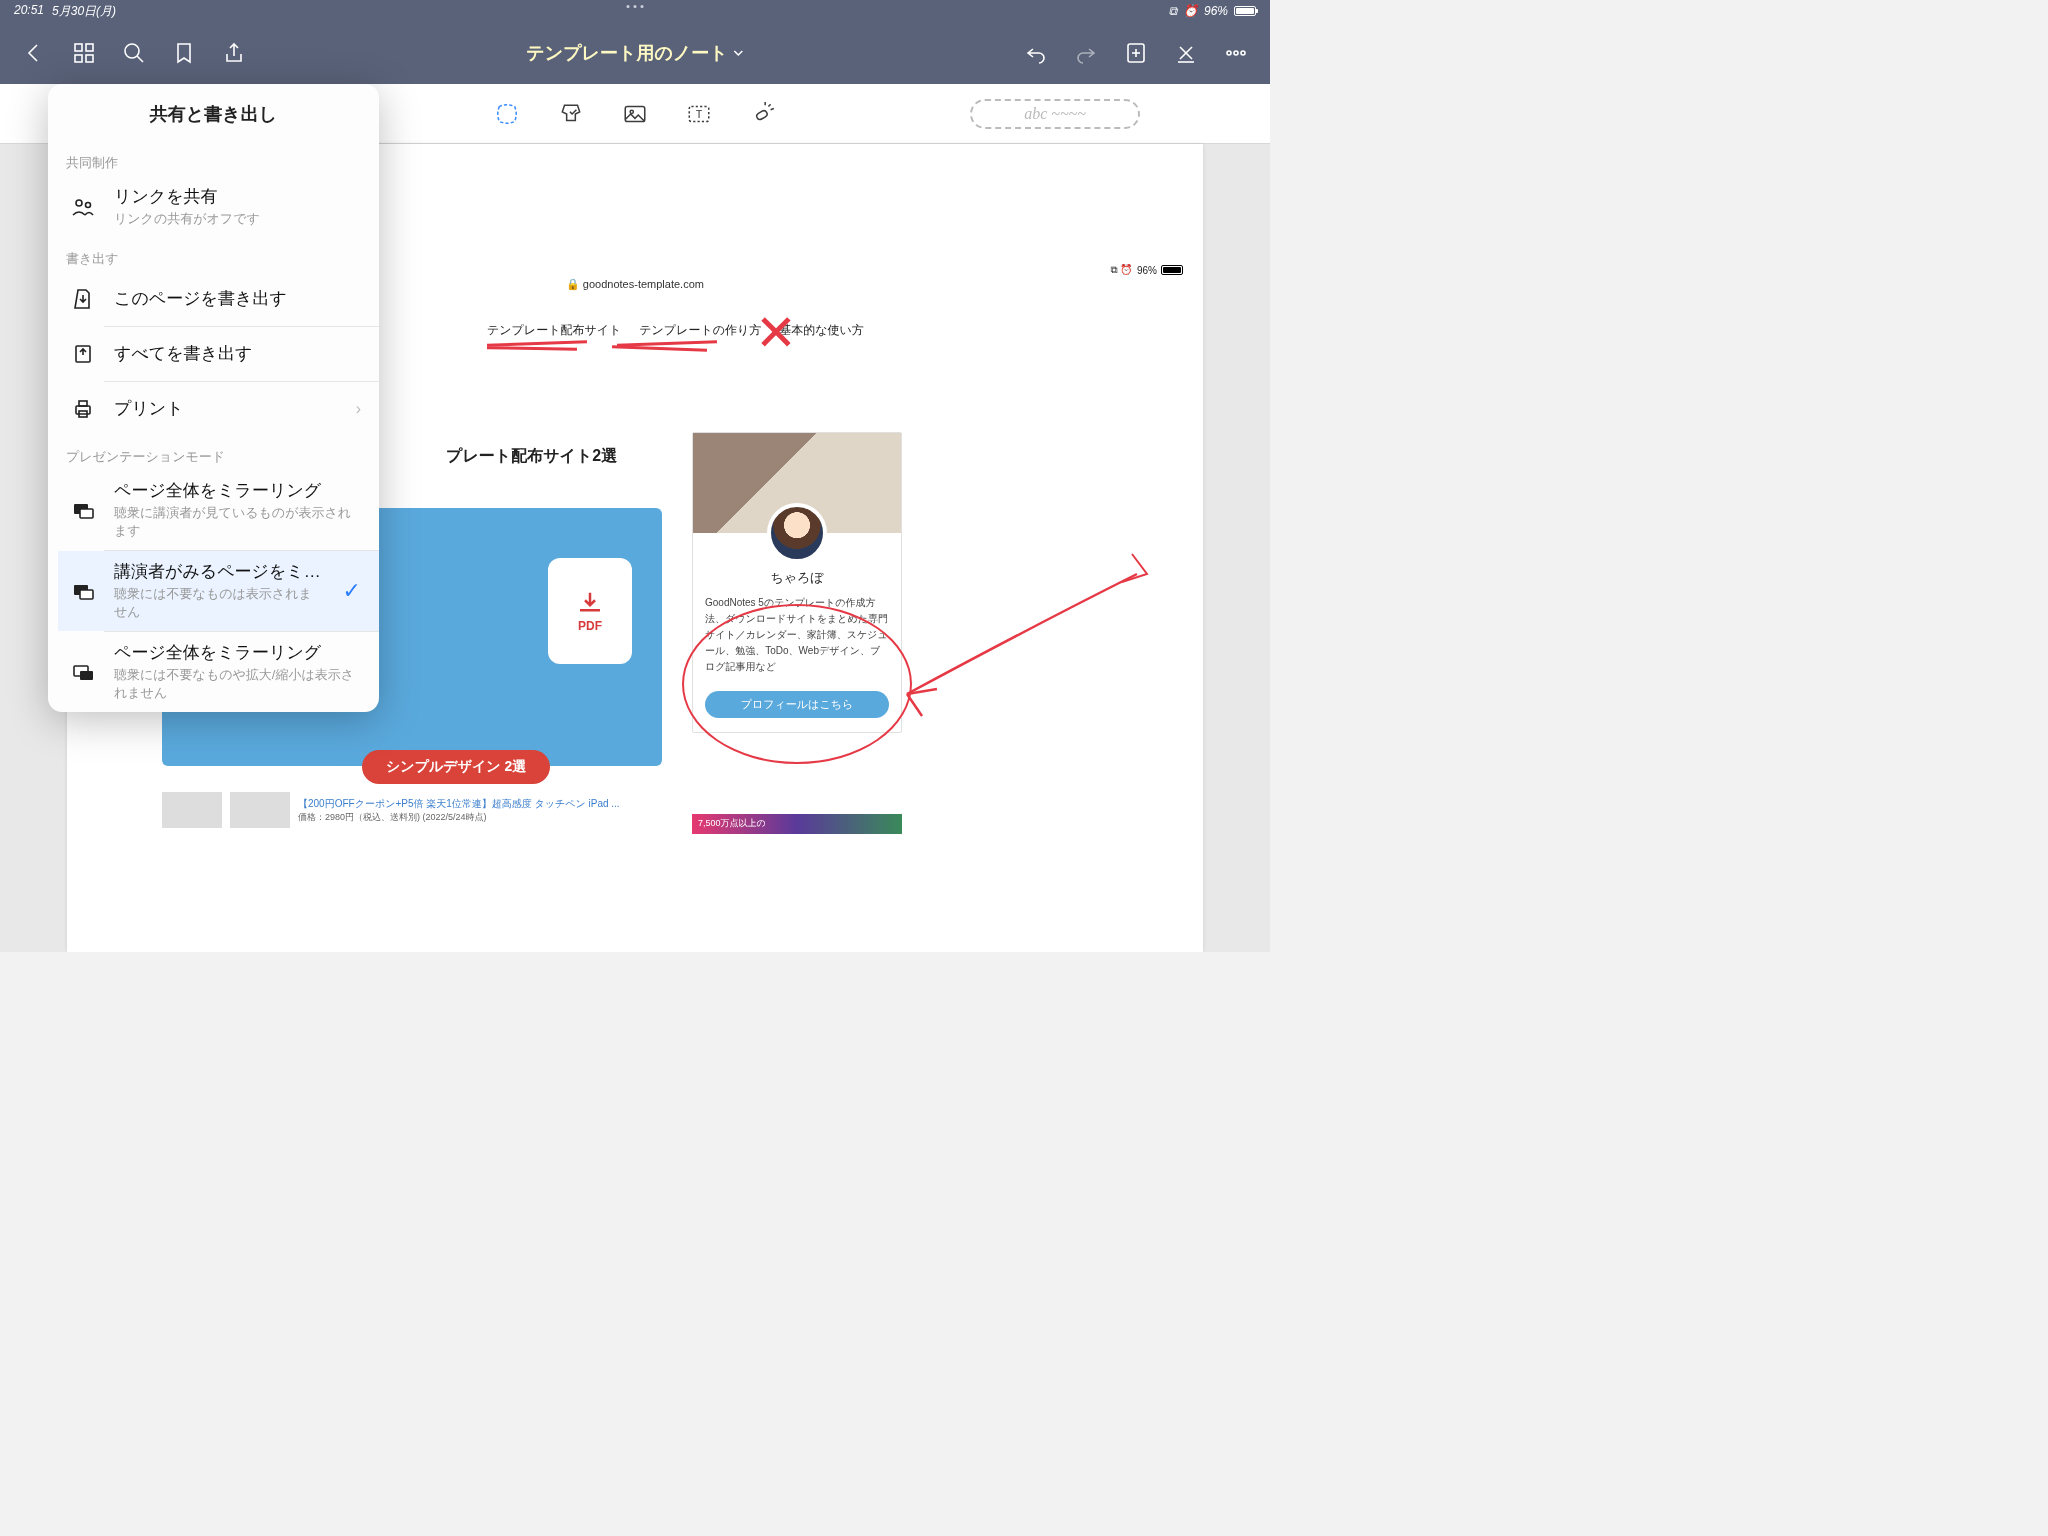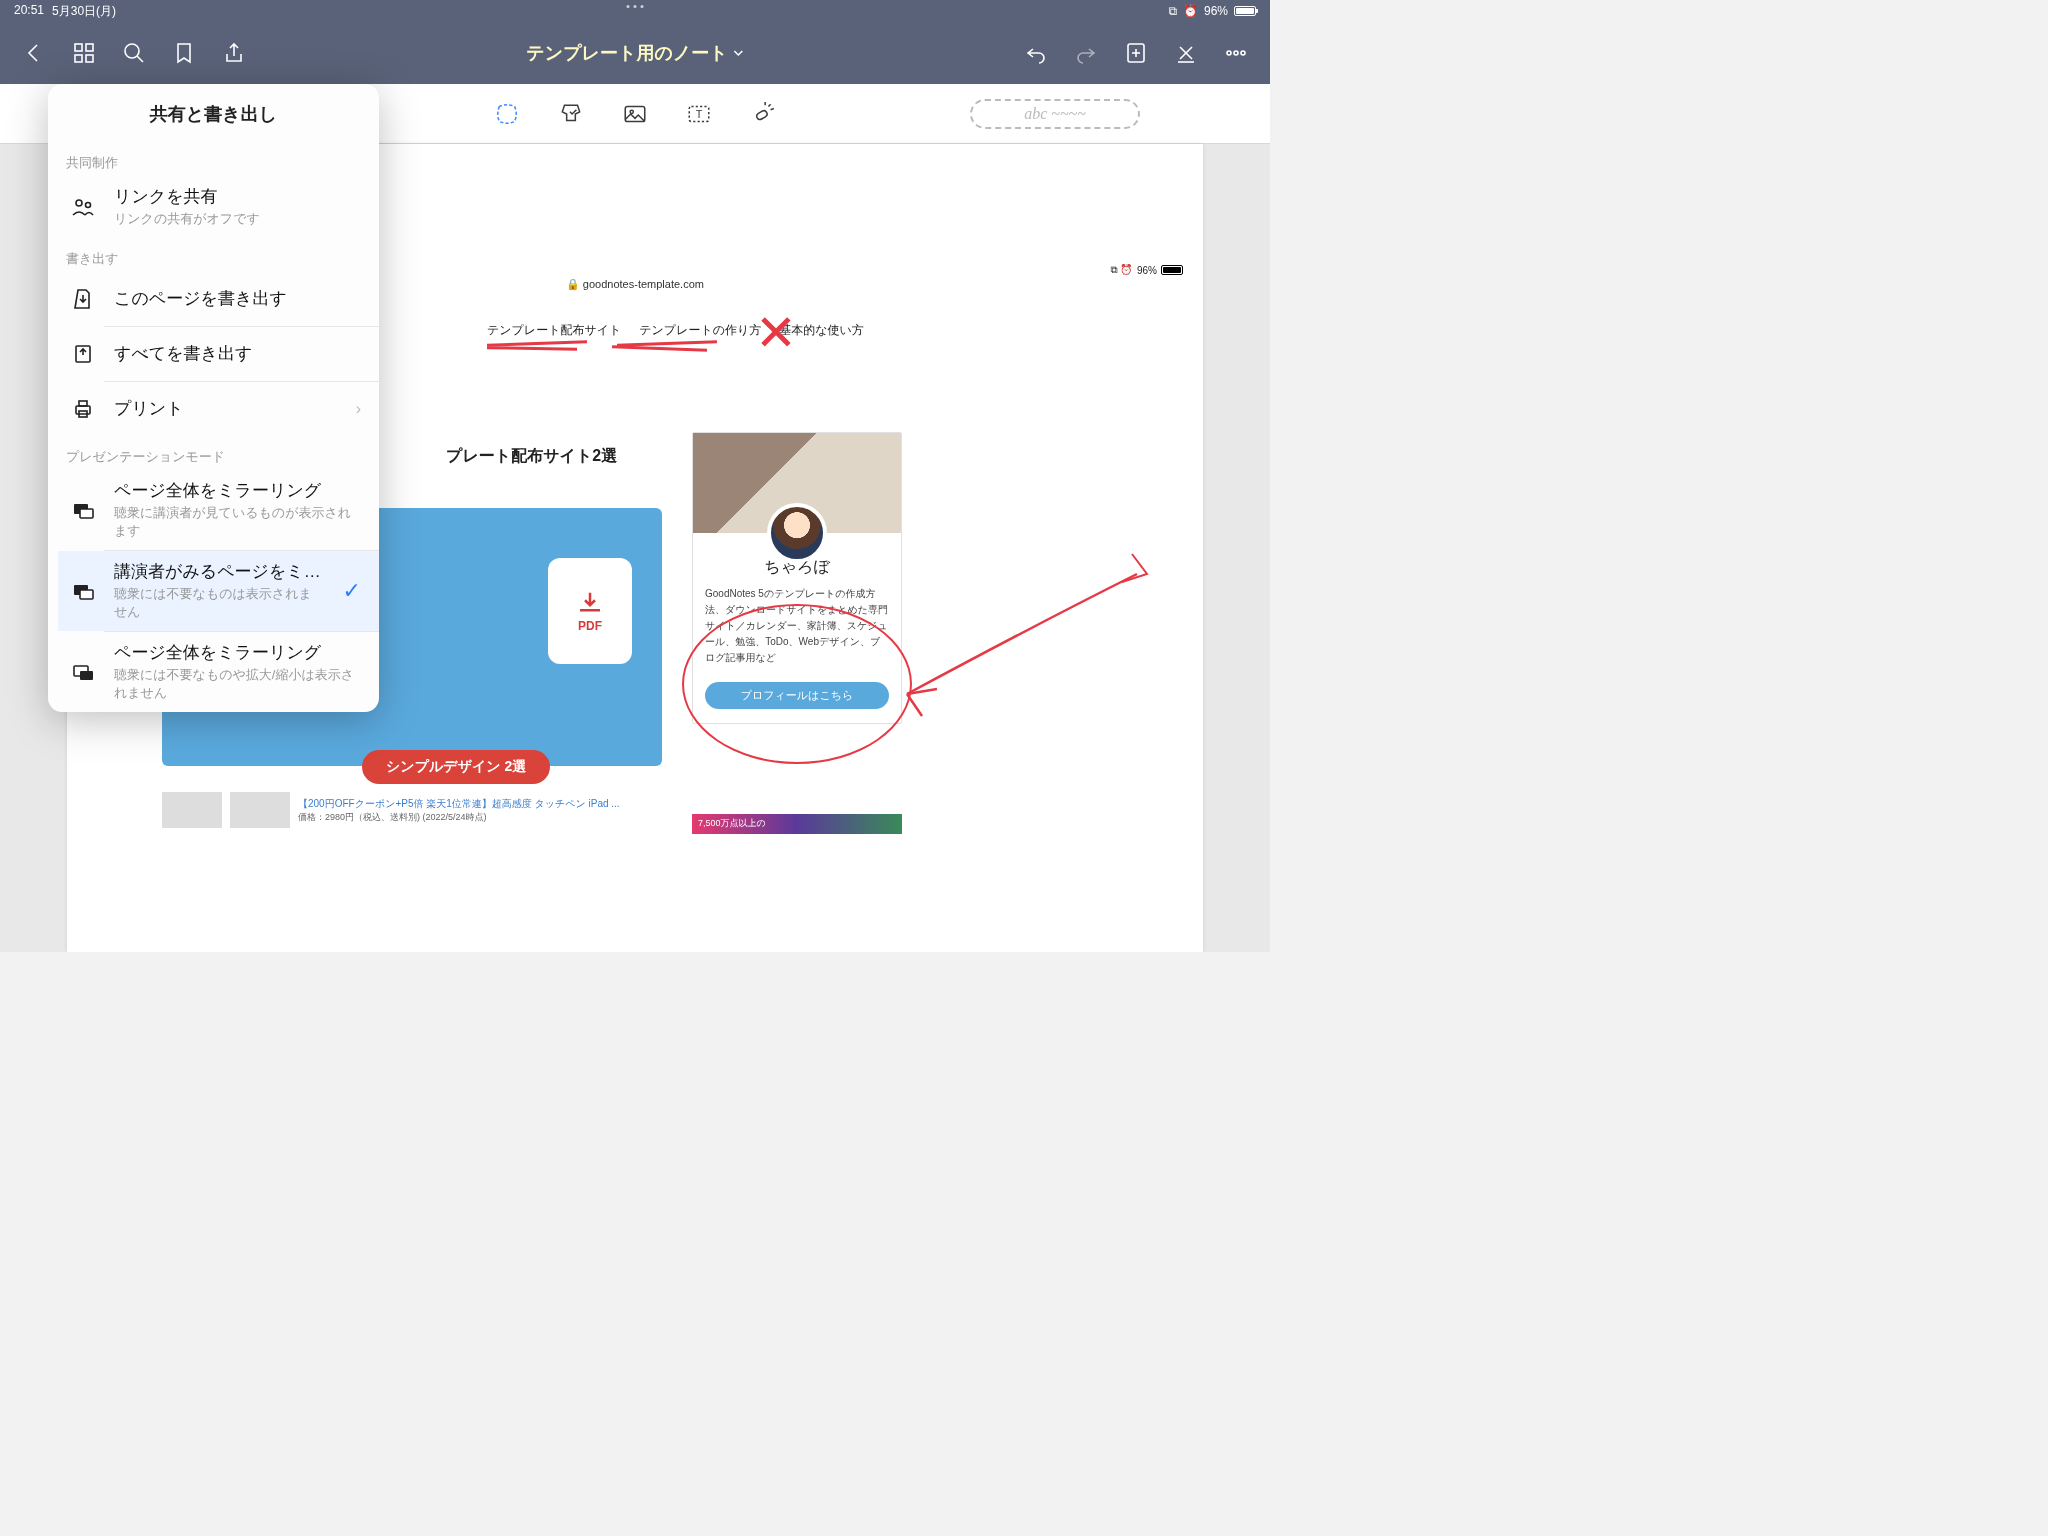--- a/index.html
+++ b/index.html
@@ -14,20 +14,21 @@
   
   .status-bar {
     height: 22px;
     background: #5a6279;
     color: #fff;
     display: flex;
     align-items: center;
     padding: 0 14px;
     font-size: 12px;
     justify-content: space-between;
+    font-style: italic;
   }
   .status-left { display: flex; gap: 8px; }
   .status-right { display: flex; align-items: center; gap: 6px; }
   .dots-center {
     position: absolute; left: 50%; top: 5px;
     transform: translateX(-50%);
     display: flex; gap: 4px;
   }
   .dots-center span {
     width: 3px; height: 3px; background: #cdd0db; border-radius: 50%;
@@ -145,21 +146,21 @@
     width: 100%; height: 100px;
     background: linear-gradient(135deg, #9a8576 40%, #e0d6c8 40%);
     position: relative;
   }
   .profile-avatar {
     position: absolute; left: 50%; bottom: -30px; transform: translateX(-50%);
     width: 60px; height: 60px; border-radius: 50%;
     background: radial-gradient(circle at 50% 35%, #fce0c8 30%, #5a3a2a 31% 55%, #2a3a5a 56%);
     border: 4px solid #fff;
   }
-  .profile-name { text-align: center; margin-top: 24px; font-size: 16px; color: #222; }
+  .profile-name { text-align: center; margin-top: 36px; font-size: 13px; color: #222; }
   .profile-desc { padding: 8px 12px; font-size: 10px; color: #444; line-height: 1.6; }
   .profile-btn {
     margin: 8px 12px 14px; background: #5aa9dd; color: #fff;
     font-size: 11px; padding: 6px; text-align: center; border-radius: 14px;
   }
 
   
   .red-circle {
     position: absolute; border: 2px solid #e63946; border-radius: 50%;
     pointer-events: none;

